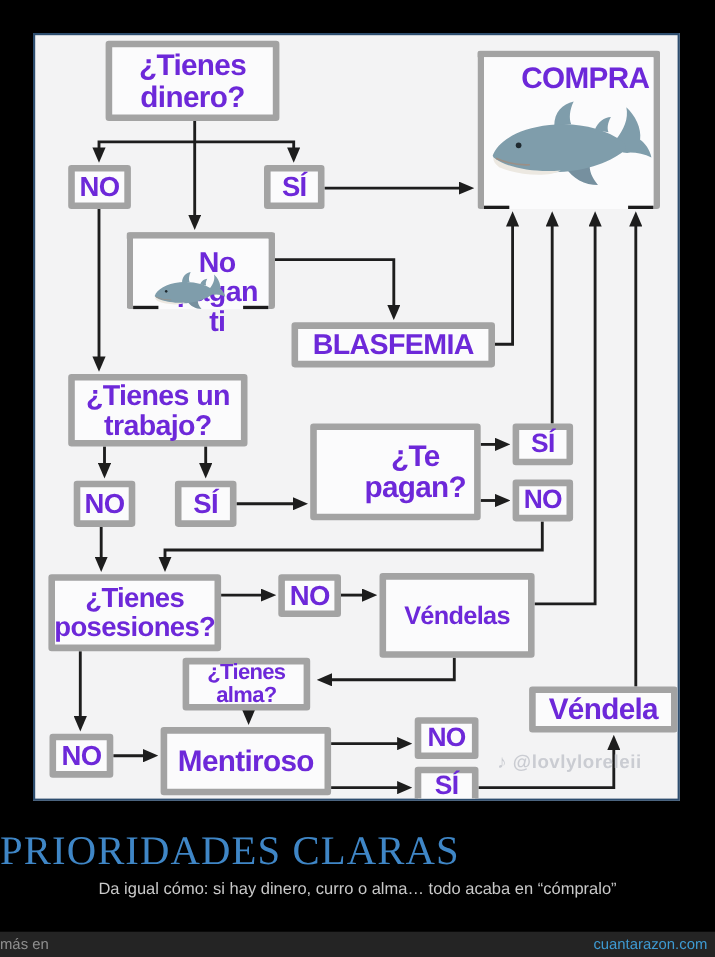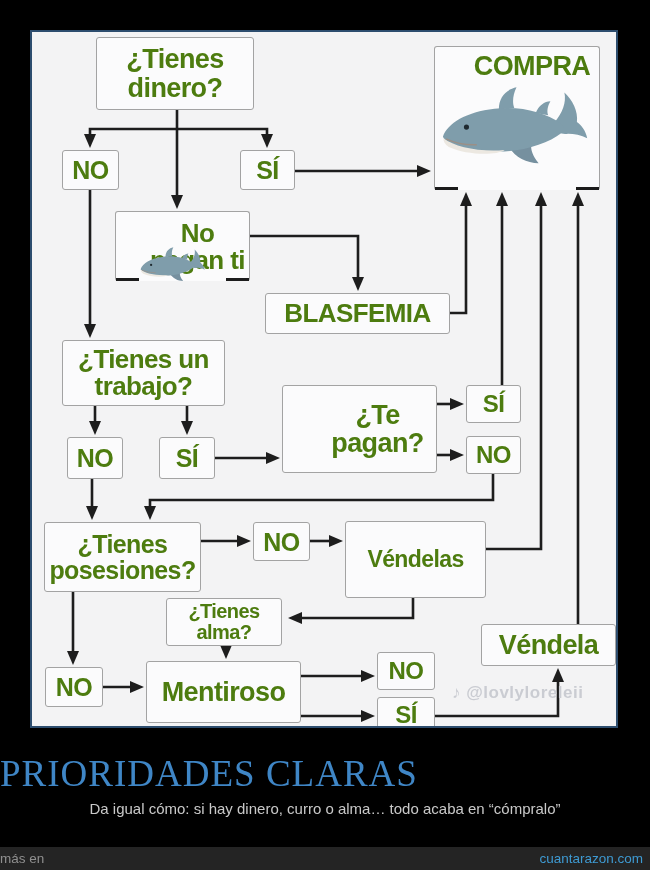--- a/index.html
+++ b/index.html
@@ -1,23 +1,23 @@
 <!DOCTYPE html>
 <html><head>
 <meta charset="utf-8">
 <style>
   html,body{margin:0;padding:0;background:#000;}
   .stage{position:relative;width:650px;height:870px;background:#000;overflow:hidden;
          font-family:"Liberation Sans",sans-serif;}
   .panel{position:absolute;left:30px;top:30px;width:588px;height:698px;
          background:#f3f3f4;border:2px solid #2d4d6e;box-sizing:border-box;overflow:hidden;}
   .connectors{position:absolute;left:0;top:0;z-index:1;}
-  .node{position:absolute;border:1px solid #a3a3a3;border-radius:3px;background:#fbfbfc;
+  .node{position:absolute;border:6px solid #a3a3a3;border-radius:3px;background:#fbfbfc;
         display:flex;align-items:center;justify-content:center;text-align:center;
-        font-weight:bold;color:#4d7c0f;box-sizing:border-box;z-index:2;
+        font-weight:bold;color:#6d28d9;box-sizing:border-box;z-index:2;
         line-height:1.04;letter-spacing:-0.6px;}
   .bracket{border-bottom:none;padding-left:30px;}
   .bracket::before,.bracket::after{content:"";position:absolute;bottom:0;width:23px;height:3px;background:#1c1c1c;}
   .bracket::before{left:0;} .bracket::after{right:0;}
   .top-label{align-items:flex-start;padding-top:5px;}
   .shark-big{position:absolute;left:2px;top:38px;z-index:2;}
   .shark-small{position:absolute;left:106px;top:214px;z-index:3;}
   .watermark{position:absolute;left:420px;top:651px;z-index:3;font-size:17px;font-weight:bold;
              color:#caccd2;letter-spacing:0.5px;white-space:nowrap;}
   .title{position:absolute;top:752px;left:0;width:100%;text-align:left;

